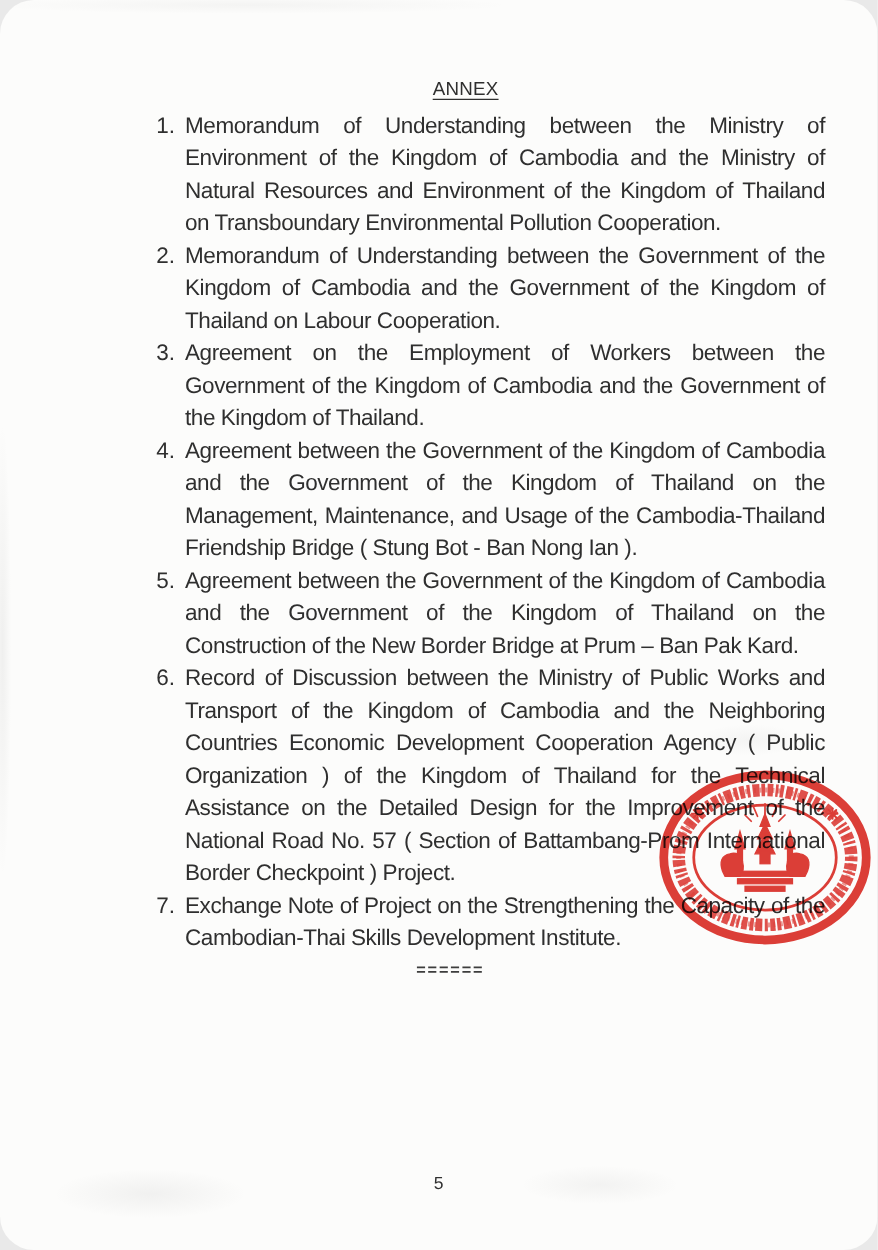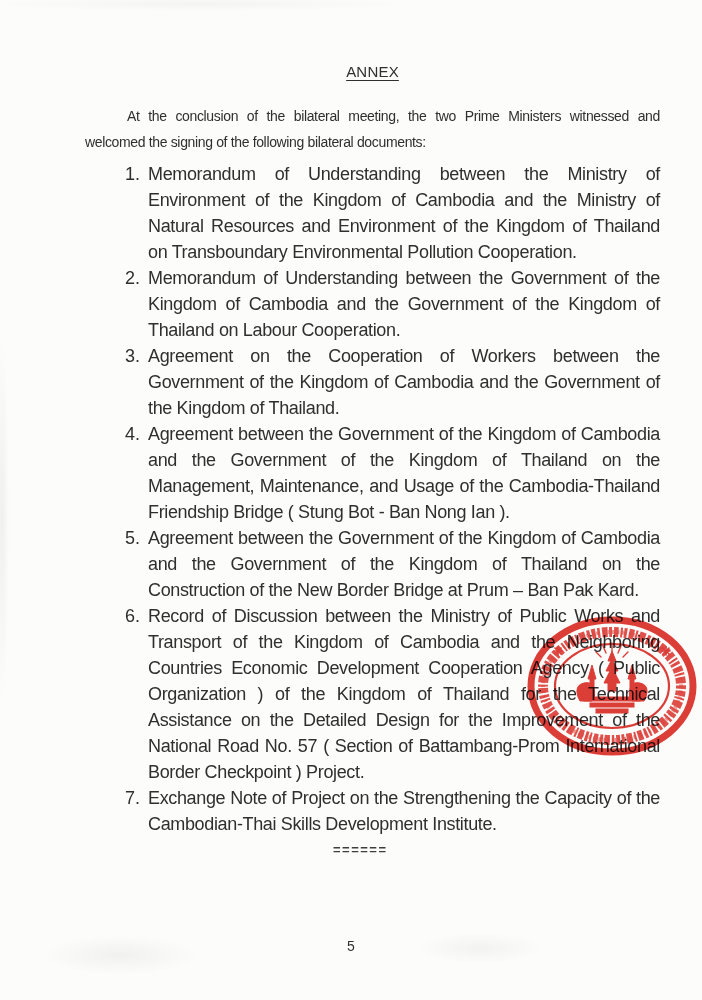--- a/index.html
+++ b/index.html
@@ -12,20 +12,21 @@
     font-family:"Liberation Sans","DejaVu Sans",sans-serif;
     color:#2f2f2f;
     background:
       radial-gradient(ellipse 110px 28px at 120px 955px, rgba(90,90,90,0.07), transparent 70%),
       radial-gradient(ellipse 90px 22px at 480px 948px, rgba(90,90,90,0.06), transparent 70%),
       radial-gradient(ellipse 60px 18px at 600px 592px, rgba(90,90,90,0.05), transparent 70%),
       radial-gradient(ellipse 10px 260px at 2px 520px, rgba(90,90,90,0.08), transparent 70%),
       radial-gradient(ellipse 300px 10px at 200px 4px, rgba(90,90,90,0.05), transparent 70%),
       #fcfcfb;
     overflow:hidden;
+    border-radius:27px;
   }
   .annex-title{
     text-align:center;
     font-size:15px;
     font-weight:400;
     letter-spacing:0.2px;
     text-decoration:underline;
     text-underline-offset:3px;
     margin:0 0 0 0;
     height:19px;
@@ -89,26 +90,25 @@
     color:#303030;
   }
 </style>
 </head>
 <body>
 
 <div class="page">
 
   <div class="annex-title">ANNEX</div>
 
-  <p class="intro">At the conclusion of the bilateral meeting, the two Prime Ministers witnessed and welcomed the signing of the following bilateral documents:</p>
 
   <ol class="doc-list">
     <li>Memorandum of Understanding between the Ministry of Environment of the Kingdom of Cambodia and the Ministry of Natural Resources and Environment of the Kingdom of Thailand on Transboundary Environmental Pollution Cooperation.</li>
     <li>Memorandum of Understanding between the Government of the Kingdom of Cambodia and the Government of the Kingdom of Thailand on Labour Cooperation.</li>
-    <li>Agreement on the Cooperation of Workers between the Government of the Kingdom of Cambodia and the Government of the Kingdom of Thailand.</li>
+    <li>Agreement on the Employment of Workers between the Government of the Kingdom of Cambodia and the Government of the Kingdom of Thailand.</li>
     <li>Agreement between the Government of the Kingdom of Cambodia and the Government of the Kingdom of Thailand on the Management, Maintenance, and Usage of the Cambodia-Thailand Friendship Bridge ( Stung Bot - Ban Nong Ian ).</li>
     <li>Agreement between the Government of the Kingdom of Cambodia and the Government of the Kingdom of Thailand on the Construction of the New Border Bridge at Prum – Ban Pak Kard.</li>
     <li>Record of Discussion between the Ministry of Public Works and Transport of the Kingdom of Cambodia and the Neighboring Countries Economic Development Cooperation Agency ( Public Organization ) of the Kingdom of Thailand for the Technical Assistance on the Detailed Design for the Improvement of the National Road No. 57 ( Section of Battambang-Prom International Border Checkpoint ) Project.</li>
     <li>Exchange Note of Project on the Strengthening the Capacity of the Cambodian-Thai Skills Development Institute.</li>
   </ol>
 
   <div class="separator">======</div>
 
   <div class="stamp">
     <svg width="176" height="146" viewBox="0 0 176 146" xmlns="http://www.w3.org/2000/svg">

